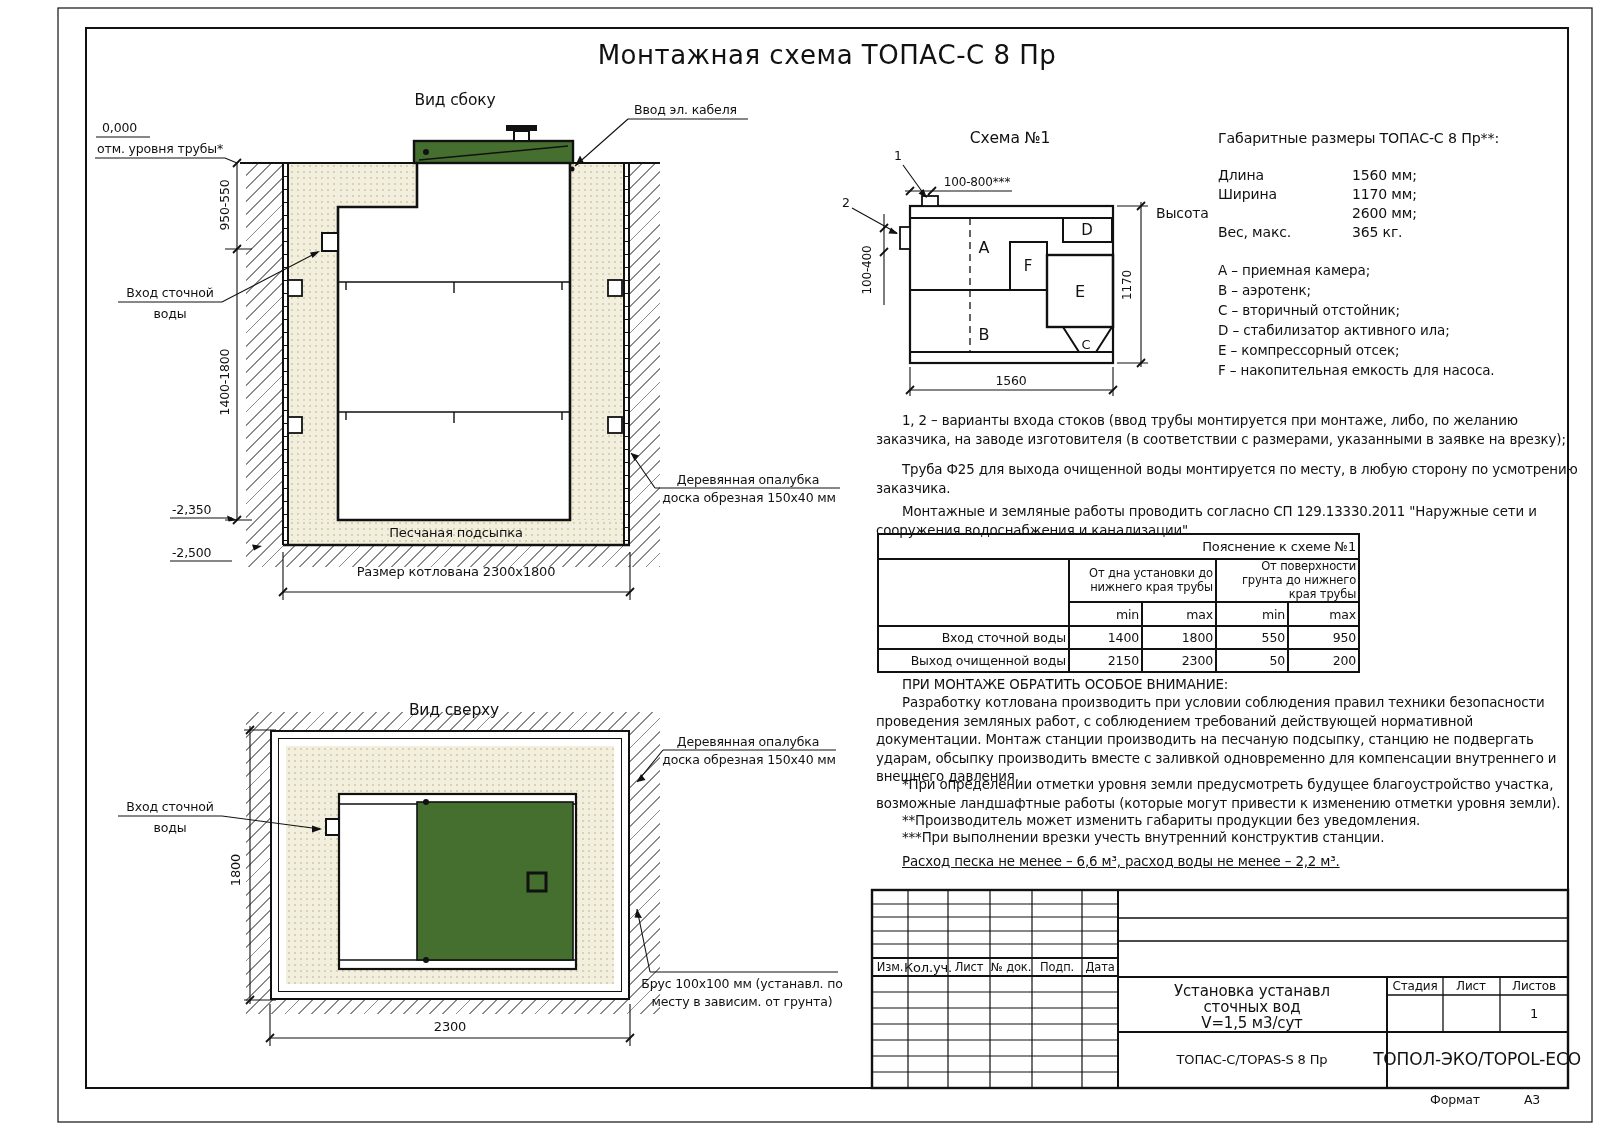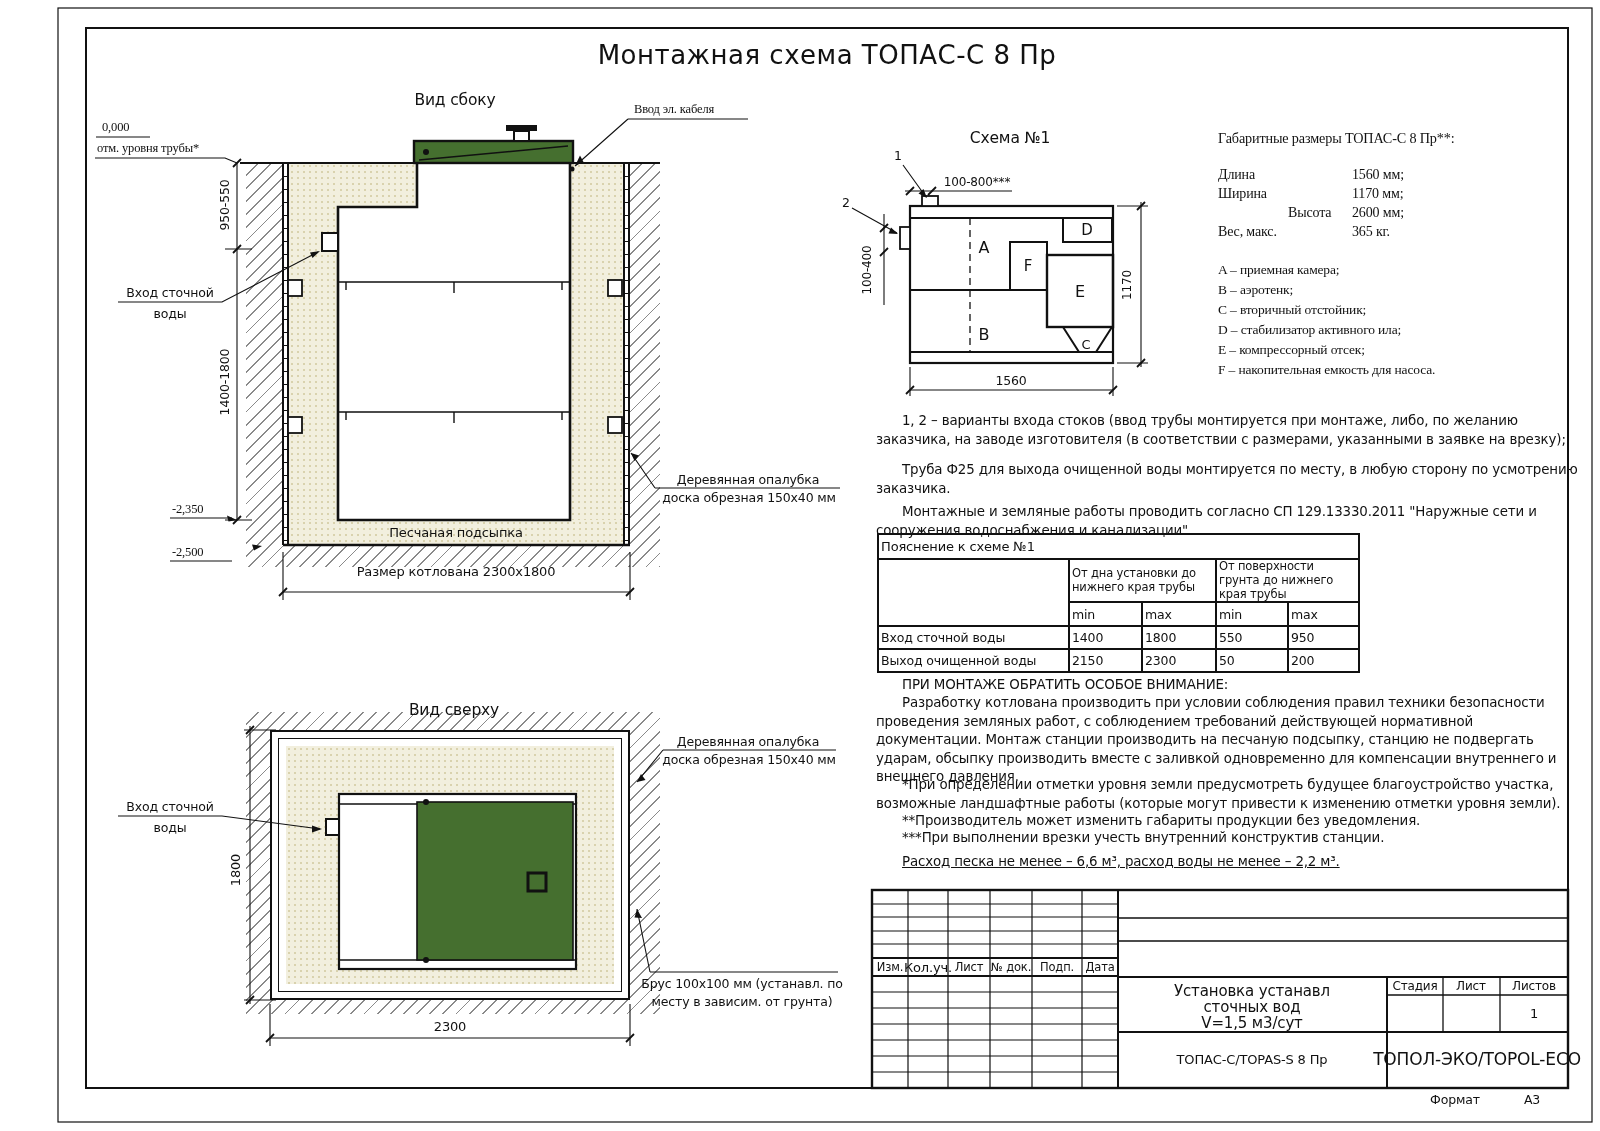--- a/index.html
+++ b/index.html
@@ -1,39 +1,39 @@
 <!DOCTYPE html>
 <html><head>
 <meta charset="utf-8">
 <style>
   html,body{margin:0;padding:0;background:#fff;}
   .page{position:relative;width:1600px;height:1131px;background:#fff;overflow:hidden;
         font-family:"DejaVu Sans",sans-serif;color:#111;letter-spacing:-0.15px;}
-  .t{position:absolute;white-space:nowrap;font-family:Liberation Serif, serif;}
+  .t{position:absolute;white-space:nowrap;}
   .c{position:absolute;white-space:nowrap;transform:translate(-50%,-50%);}
   .rot{position:absolute;white-space:nowrap;transform:translate(-50%,-50%) rotate(-90deg);}
   .hatch{position:absolute;background-image:repeating-linear-gradient(135deg,transparent 0 8px,#8a8a8a 8px 9.3px);}
   .sand{position:absolute;background-color:#f2efde;
         background-image:radial-gradient(#d9d2ae 1px,transparent 1.5px);background-size:6px 6px;}
   .formwork{position:absolute;width:7px;box-sizing:border-box;border-left:2px solid #111;border-right:2px solid #111;
         background-image:repeating-linear-gradient(180deg,#111 0 1.5px,transparent 1.5px 13px);background-color:#fff;}
   .frame-rect{position:absolute;box-sizing:border-box;background:#fff;border:2.5px solid #111;}
   .inner-rect{position:absolute;box-sizing:border-box;border:1.2px solid #111;}
   svg.ov{position:absolute;left:0;top:0;}
   .title{font-size:26px;letter-spacing:0.5px;}
   .vtitle{font-size:15.5px;}
   .dim{font-size:12.5px;}
   .lbl{font-size:12.5px;}
   .letter{font-size:16px;}
   .letter-s{font-size:13px;}
   .para{position:absolute;width:704px;font-size:13.4px;line-height:1.38;text-indent:26px;}
   .underln{text-decoration:underline;}
   .exp{position:absolute;left:877px;top:533px;border-collapse:collapse;table-layout:fixed;width:481px;
        font-size:12.5px;color:#111;}
-  .exp td{border:2px solid #111;text-align:left;padding:0 2px;overflow:hidden;}
+  .exp td{border:2px solid #111;text-align:right;padding:0 2px;overflow:hidden;}
   .exp .tt{height:23px;font-size:13px;}
   .exp .gh{height:37px;font-size:11.5px;line-height:1.2;}
   .exp .mh{height:22px;}
   .exp .dr{height:23px;margin-top:48px;}
   .spec-lab{font-size:14px;}
   .stamp-txt{font-size:11.5px;}
 </style>
 </head>
 <body>
 
@@ -206,21 +206,21 @@
   <div class="c letter-s" style="left:1086px;top:344px;">C</div>
   <div class="c letter" style="left:1087px;top:230px;font-size:15px;">D</div>
   <div class="c letter" style="left:1080px;top:291px;">E</div>
   <div class="c letter" style="left:1028px;top:266px;font-size:15px;">F</div>
 
   <div class="t" style="left:1218px;top:130px;font-size:14.2px;">Габаритные размеры ТОПАС-С 8 Пр**:</div>
   <div class="t spec-lab" style="left:1218px;top:167px;">Длина</div>
   <div class="t spec-lab" style="left:1352px;top:167px;">1560 мм;</div>
   <div class="t spec-lab" style="left:1218px;top:186px;">Ширина</div>
   <div class="t spec-lab" style="left:1352px;top:186px;">1170 мм;</div>
-  <div class="t spec-lab" style="left:1288px;top:205px;">Высота</div>
+  <div class="t spec-lab" style="left:1156px;top:205px;">Высота</div>
   <div class="t spec-lab" style="left:1352px;top:205px;">2600 мм;</div>
   <div class="t spec-lab" style="left:1218px;top:224px;">Вес, макс.</div>
   <div class="t spec-lab" style="left:1352px;top:224px;">365 кг.</div>
   <div class="t" style="left:1218px;top:262px;font-size:13.5px;">A – приемная камера;</div>
   <div class="t" style="left:1218px;top:282px;font-size:13.5px;">B – аэротенк;</div>
   <div class="t" style="left:1218px;top:302px;font-size:13.5px;">C – вторичный отстойник;</div>
   <div class="t" style="left:1218px;top:322px;font-size:13.5px;">D – стабилизатор активного ила;</div>
   <div class="t" style="left:1218px;top:342px;font-size:13.5px;">E – компрессорный отсек;</div>
   <div class="t" style="left:1218px;top:362px;font-size:13.5px;">F – накопительная емкость для насоса.</div>
 

